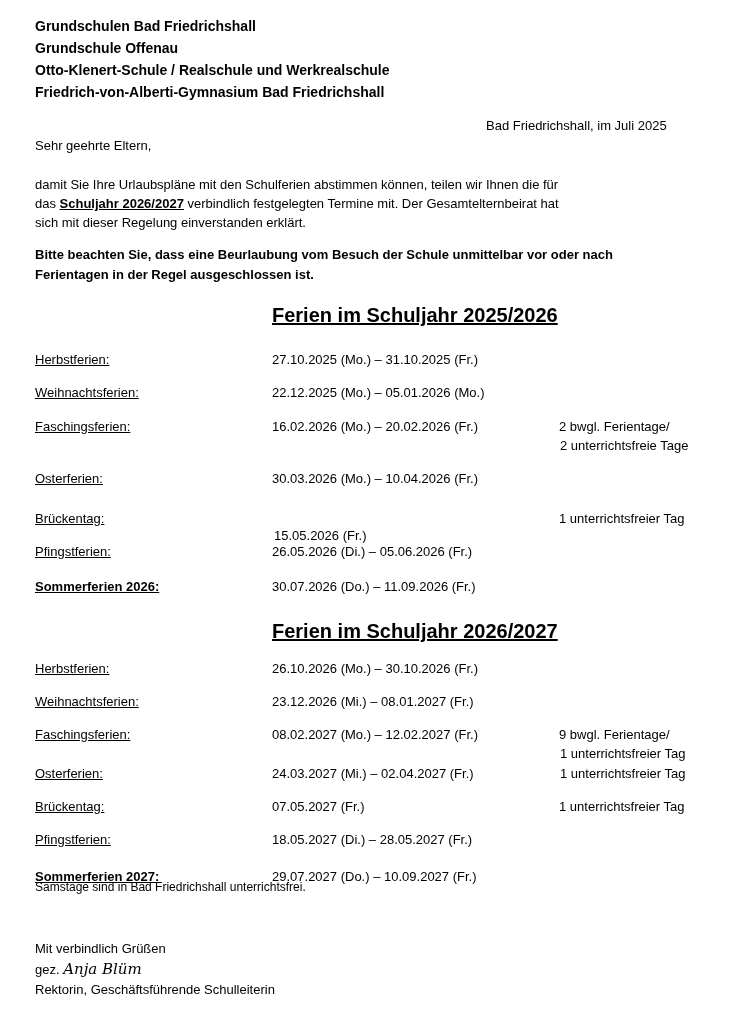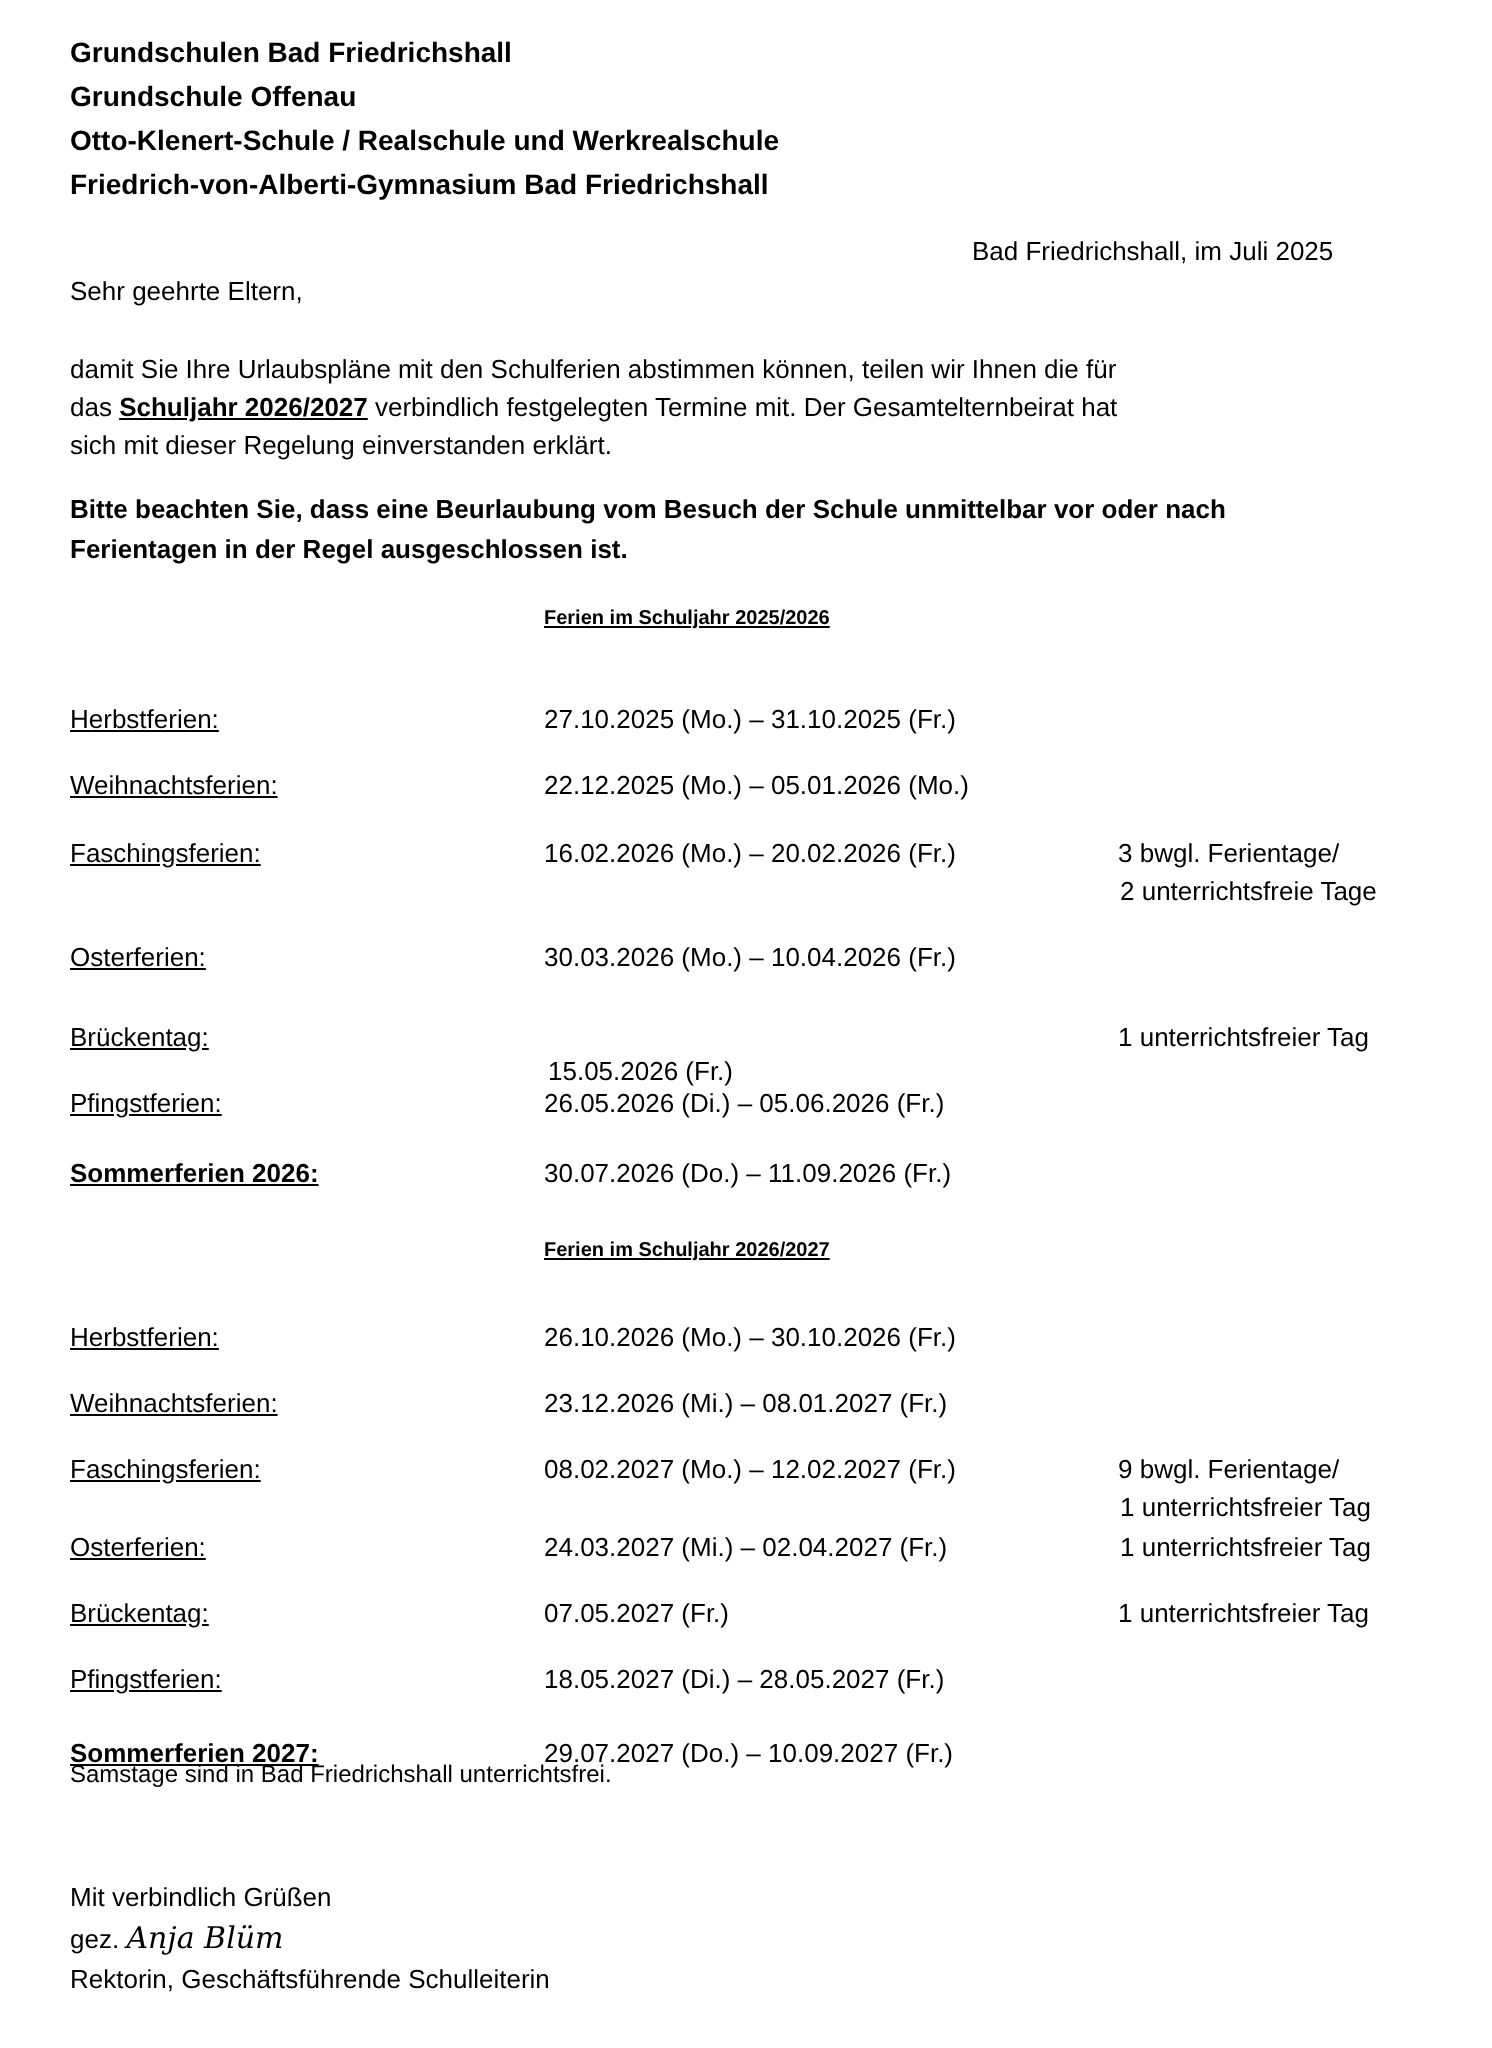--- a/index.html
+++ b/index.html
@@ -5,21 +5,21 @@
     html, body { margin: 0; padding: 0; background: #ffffff; }
     body {
       width: 746px; height: 1024px; position: relative; overflow: hidden;
       font-family: "Liberation Sans", sans-serif; color: #000;
       font-size: 13px;
     }
     .abs { position: absolute; white-space: nowrap; }
     .hdr { font-weight: bold; font-size: 14px; left: 35px; }
     .b { font-weight: bold; }
     .u { text-decoration: underline; }
-    .title { font-weight: bold; font-size: 10px; text-decoration: underline; }
+    .title { font-weight: bold; font-size: 20px; text-decoration: underline; }
     .label { left: 35px; text-decoration: underline; text-align: center; }
     .date { left: 272px; }
     .note { left: 559px; line-height: 18px; }
     .sig { font-family: "DejaVu Serif", serif; font-style: italic; font-size: 15px; }
   </style>
 </head>
 <body>
 
 <div class="abs hdr" style="top:18px">Grundschulen Bad Friedrichshall</div>
 <div class="abs hdr" style="top:40px">Grundschule Offenau</div>
@@ -41,21 +41,21 @@
 <div class="abs title" style="top:304px; left:272px;">Ferien im Schuljahr 2025/2026</div>
 
 <div class="abs label" style="top:352px">Herbstferien:</div>
 <div class="abs date" style="top:352px">27.10.2025 (Mo.) – 31.10.2025 (Fr.)</div>
 
 <div class="abs label" style="top:385px">Weihnachtsferien:</div>
 <div class="abs date" style="top:385px">22.12.2025 (Mo.) – 05.01.2026 (Mo.)</div>
 
 <div class="abs label" style="top:419px">Faschingsferien:</div>
 <div class="abs date" style="top:419px">16.02.2026 (Mo.) – 20.02.2026 (Fr.)</div>
-<div class="abs note" style="top:418px">3 bwgl. Ferientage/</div>
+<div class="abs note" style="top:418px">2 bwgl. Ferientage/</div>
 <div class="abs note" style="top:437px; left:560px;">2 unterrichtsfreie Tage</div>
 
 <div class="abs label" style="top:471px">Osterferien:</div>
 <div class="abs date" style="top:471px">30.03.2026 (Mo.) – 10.04.2026 (Fr.)</div>
 
 <div class="abs label" style="top:511px">Brückentag:</div>
 <div class="abs date" style="top:528px; left:274px;text-align:center;">15.05.2026 (Fr.)</div>
 <div class="abs note" style="top:510px">1 unterrichtsfreier Tag</div>
 
 <div class="abs label" style="top:544px">Pfingstferien:</div>

